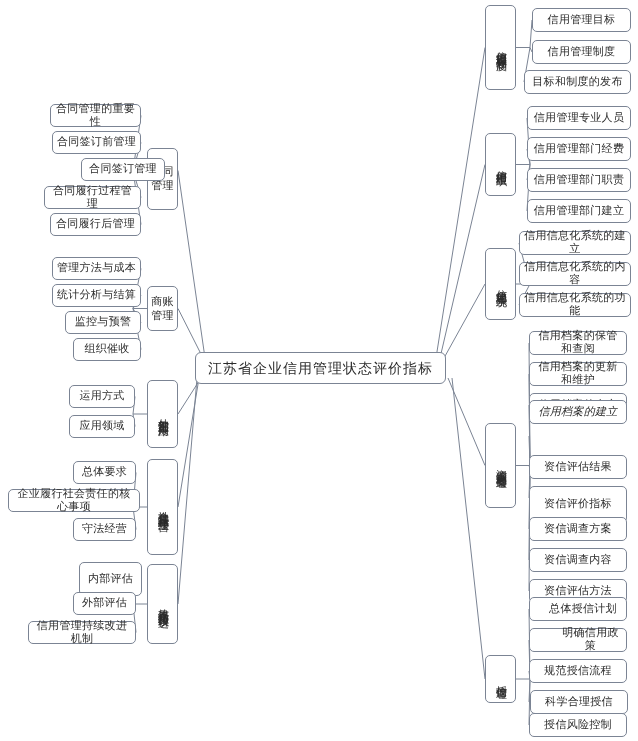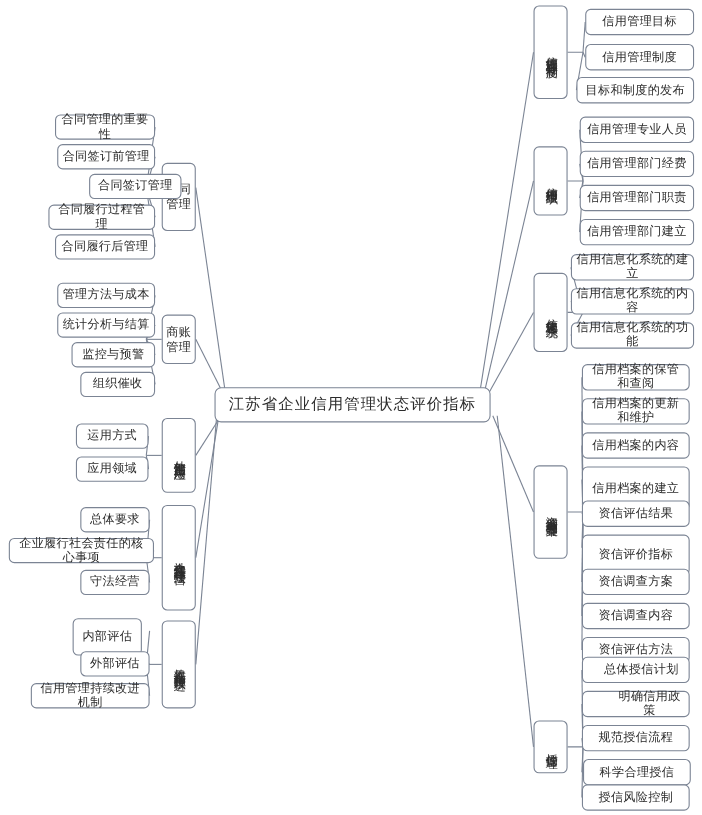--- a/index.html
+++ b/index.html
@@ -123,21 +123,21 @@
       <div class="node leaf" style="left: 527px; top: 168px; width: 104px; height: 24px;">信用管理部门职责</div>
       <div class="node leaf" style="left: 527px; top: 199px; width: 104px; height: 24px;">信用管理部门建立</div>
       <div class="node l2v" style="left: 485px; top: 248px; width: 31px; height: 72px;">信息化管理系统</div>
       <div class="node leaf" style="left: 519px; top: 231px; width: 112px; height: 24px;">信用信息化系统的建立</div>
       <div class="node leaf" style="left: 519px; top: 262px; width: 112px; height: 24px;">信用信息化系统的内容</div>
       <div class="node leaf" style="left: 519px; top: 293px; width: 112px; height: 24px;">信用信息化系统的功能</div>
       <div class="node l2v" style="left: 485px; top: 423px; width: 31px; height: 85px;">资信调查与档案管理</div>
       <div class="node leaf" style="left: 529px; top: 331px; width: 98px; height: 24px;">信用档案的保管和查阅</div>
       <div class="node leaf" style="left: 529px; top: 362px; width: 98px; height: 24px;">信用档案的更新和维护</div>
       <div class="node leaf" style="left: 529px; top: 393px; width: 98px; height: 24px;">信用档案的内容</div>
-      <div class="node leaf" style="left: 529px; top: 424px; width: 98px; height: 40px;">信用档案的建立</div>
+      <div class="node leaf" style="left: 529px; top: 400px; width: 98px; height: 24px; font-style: italic;">信用档案的建立</div>
       <div class="node leaf" style="left: 529px; top: 455px; width: 98px; height: 24px;">资信评估结果</div>
       <div class="node leaf" style="left: 529px; top: 486px; width: 98px; height: 37px;">资信评价指标</div>
       <div class="node leaf" style="left: 529px; top: 517px; width: 98px; height: 24px;">资信调查方案</div>
       <div class="node leaf" style="left: 529px; top: 548px; width: 98px; height: 24px;">资信调查内容</div>
       <div class="node leaf" style="left: 529px; top: 579px; width: 98px; height: 24px;">资信评估方法</div>
       <div class="node l2v" style="left: 485px; top: 655px; width: 31px; height: 48px;">授信管理</div>
       <div class="node leaf" style="left: 529px; top: 597px; width: 98px; height: 24px; padding-left: 13px;">总体授信计划</div>
       <div class="node leaf" style="left: 529px; top: 628px; width: 98px; height: 24px; padding-left: 28px;">明确信用政策</div>
       <div class="node leaf" style="left: 529px; top: 659px; width: 98px; height: 24px;">规范授信流程</div>
       <div class="node leaf" style="left: 530px; top: 690px; width: 98px; height: 24px;">科学合理授信</div>
@@ -154,17 +154,17 @@
       <div class="node leaf" style="left: 65px; top: 311px; width: 76px; height: 23px;">监控与预警</div>
       <div class="node leaf" style="left: 73px; top: 338px; width: 68px; height: 23px;">组织催收</div>
       <div class="node l2v" style="left: 147px; top: 380px; width: 31px; height: 68px;">外部信用工具应用</div>
       <div class="node leaf" style="left: 69px; top: 385px; width: 66px; height: 23px;">运用方式</div>
       <div class="node leaf" style="left: 69px; top: 415px; width: 66px; height: 23px;">应用领域</div>
       <div class="node l2v" style="left: 147px; top: 459px; width: 31px; height: 96px;">社会责任履行与守法经营</div>
       <div class="node leaf" style="left: 73px; top: 461px; width: 63px; height: 23px;">总体要求</div>
       <div class="node leaf" style="left: 8px; top: 489px; width: 132px; height: 23px;">企业履行社会责任的核心事项</div>
       <div class="node leaf" style="left: 73px; top: 518px; width: 63px; height: 23px;">守法经营</div>
       <div class="node l2v" style="left: 147px; top: 564px; width: 31px; height: 80px;">效果评估和持续改进</div>
-      <div class="node leaf" style="left: 66px; top: 562px; width: 63px; height: 34px;">内部评估</div>
+      <div class="node leaf" style="left: 79px; top: 562px; width: 63px; height: 34px;">内部评估</div>
       <div class="node leaf" style="left: 73px; top: 592px; width: 63px; height: 23px;">外部评估</div>
       <div class="node leaf" style="left: 28px; top: 621px; width: 108px; height: 23px;">信用管理持续改进机制</div>
     </div>
 </div>
 
 </body></html>

